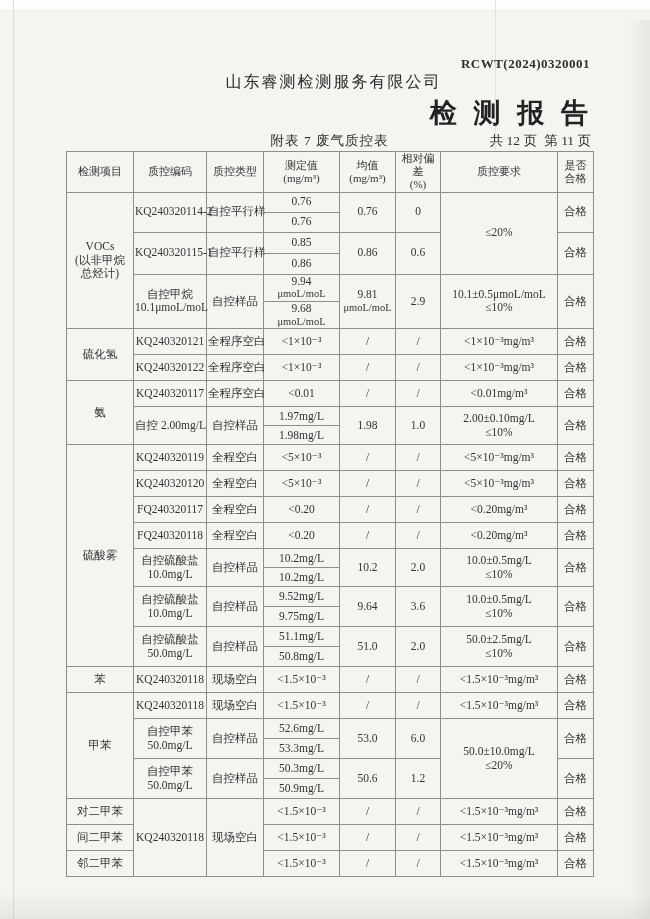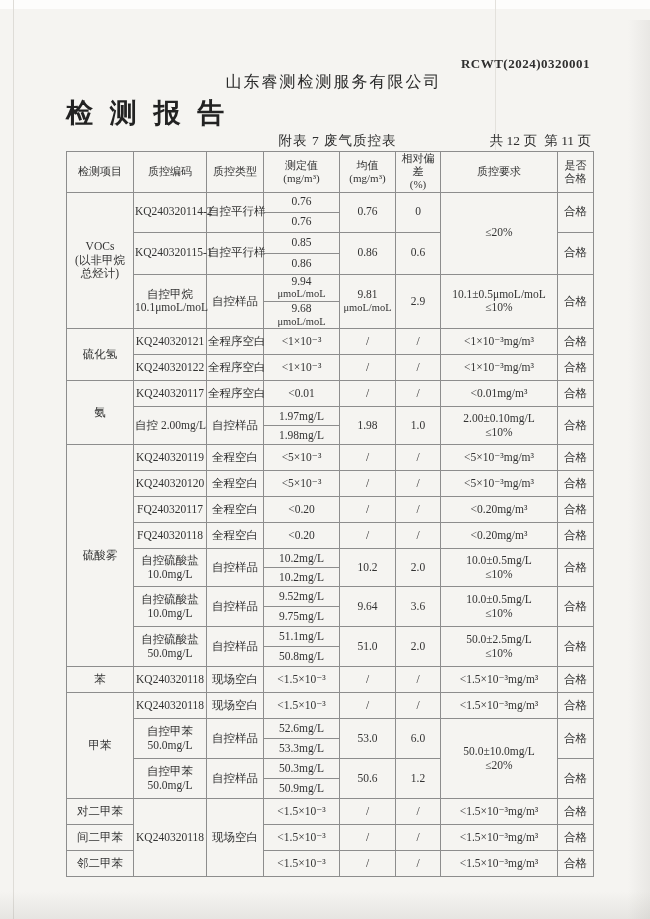--- a/index.html
+++ b/index.html
@@ -17,24 +17,24 @@
     background:linear-gradient(to right, rgba(0,0,0,0), rgba(120,118,112,0.10)); }
   .scan-shade-bottom { position:absolute; left:0; bottom:0; width:650px; height:28px;
     background:linear-gradient(to bottom, rgba(0,0,0,0), rgba(120,118,112,0.12)); }
   .scan-top-white { position:absolute; left:0; top:0; width:650px; height:9px; background:#fdfdfc; }
 
   .sheet { position:absolute; left:66px; top:0; width:527px; }
 
   .report-no { position:absolute; top:56px; right:3px; font-size:13px; letter-spacing:0.5px; color:#2f2f2f;font-weight:bold; }
   .company   { position:absolute; top:72px; left:4px; width:100%; text-align:center;
                font-size:16px; letter-spacing:2px; color:#2a2a2a; }
-  .title     { position:absolute; top:95px; left:0; width:100%; text-align:left;
+  .title     { position:absolute; top:95px; left:0; width:100%; text-align:right;
                font-size:27px; font-weight:bold; letter-spacing:5px; color:#222; }
   .subtitle-row { position:absolute; top:132px; left:0; width:100%; height:19px; }
-  .subtitle  { position:absolute; left:8px; width:100%; text-align:center; font-size:13.5px; color:#2e2e2e; letter-spacing:1px; }
+  .subtitle  { position:absolute; left:0; width:100%; text-align:center; font-size:13.5px; color:#2e2e2e; letter-spacing:1px; }
   .pageinfo  { position:absolute; right:2px; top:0; font-size:13.5px; color:#2e2e2e; }
   .pageinfo span { margin-left:4px; }
 
   table.qc {
     position:absolute; left:66px; top:151px; width:527px;
     border-collapse:collapse; table-layout:fixed;
   }
   .qc th, .qc td {
     border:1px solid #8d8d8d;
     text-align:center; vertical-align:middle;

